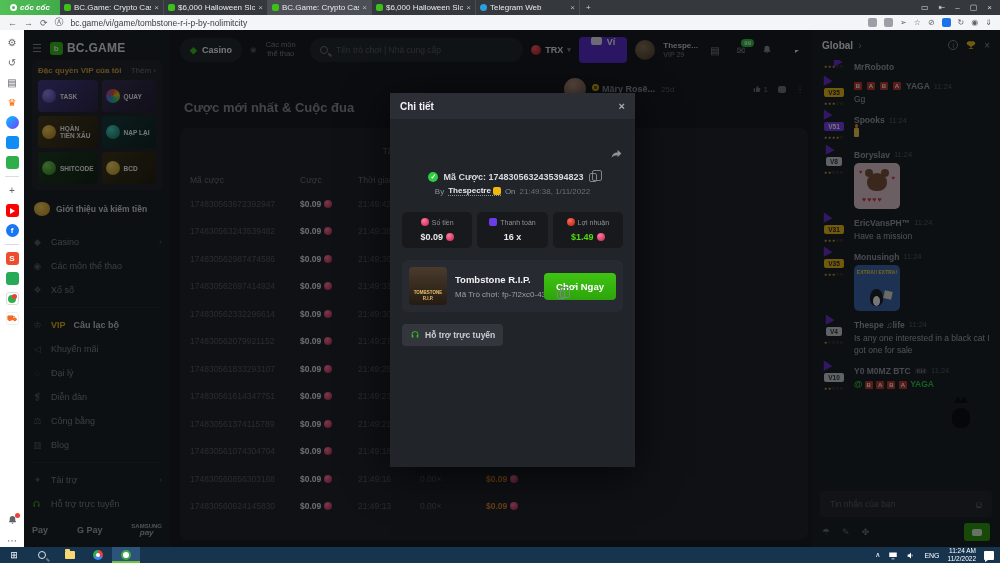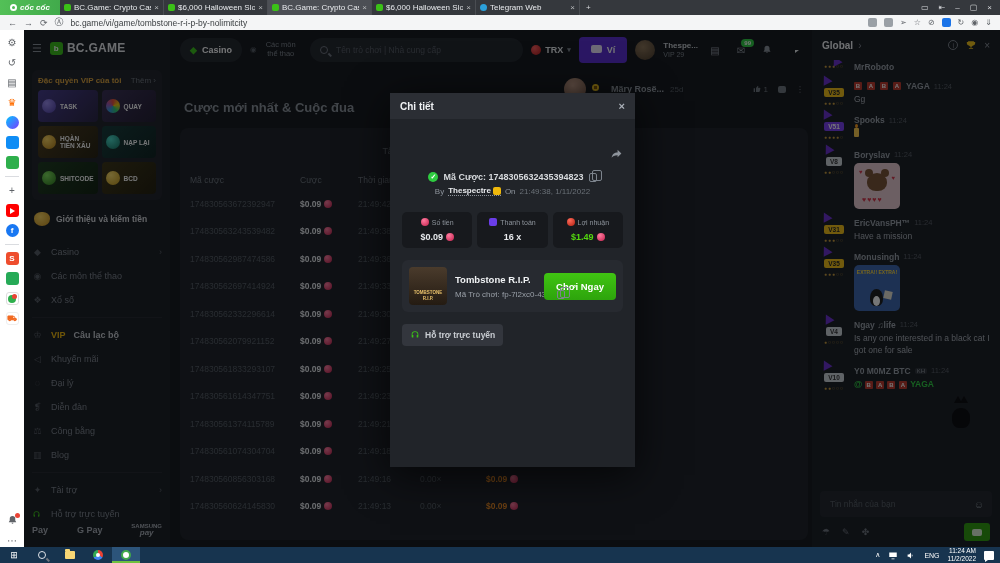--- a/index.html
+++ b/index.html
@@ -36,21 +36,21 @@
   
   .page{position:absolute;left:24px;top:30px;width:976px;height:517px;background:#15171b;display:flex;}
   .overlay{position:absolute;inset:0;background:rgba(4,5,7,0.55);z-index:40;}
 
   
   .bcside{width:146px;background:#1a1d22;flex:none;position:relative;padding:6px 8px;color:#7d848d;}
   .bcside .toprow{display:flex;align-items:center;gap:8px;height:24px;}
   .burger{color:#8b919a;font-size:11px;}
   .bclogo{display:flex;align-items:center;gap:4px;font-weight:bold;color:#e8eaed;font-size:12px;letter-spacing:.3px;}
   .bclogo .shield{width:13px;height:13px;background:#3bc117;border-radius:3px;display:flex;align-items:center;justify-content:center;color:#fff;font-size:8px;font-weight:bold;}
-  .vipbox{margin-top:10px;background:#202329;border-radius:6px;padding:6px;}
+  .vipbox{margin-top:0;background:#202329;border-radius:6px;padding:6px;}
   .vipbox .vh{display:flex;align-items:center;font-size:8px;}
   .viptitle{color:#dfa43c;font-weight:bold;}
   .vipmore{margin-left:auto;color:#6f757e;}
   .vgrid{margin-top:5px;display:grid;grid-template-columns:1fr 1fr;gap:4px;}
   .vcard{height:32px;border-radius:4px;display:flex;align-items:center;gap:4px;padding:0 4px;color:#fff;font-size:6.5px;font-weight:bold;}
   .vcard .ic{width:14px;height:14px;border-radius:50%;flex:none;}
   .refer{margin-top:8px;display:flex;align-items:center;gap:6px;color:#d7dadd;font-size:8.5px;font-weight:bold;padding:4px 2px;}
   .moneybag{width:16px;height:14px;background:radial-gradient(circle at 40% 35%,#ffd75e,#c8901c);border-radius:45% 45% 50% 50%;}
   .menu{margin-top:10px;}
   .mitem{display:flex;align-items:center;gap:8px;height:24px;font-size:9px;color:#7d848d;}
@@ -70,21 +70,21 @@
   .pill .dm{color:#3bc117;font-size:9px;}
   .sportlbl{width:52px;font-size:7.5px;color:#7d848d;text-align:center;line-height:1.15;display:flex;align-items:center;gap:3px;}
   .searchbox{flex:1;max-width:300px;display:flex;align-items:center;gap:6px;background:#23262c;border-radius:14px;height:24px;padding:0 10px;}
   .searchbox input{background:transparent;border:0;outline:0;color:#c9cdd2;font-size:8.5px;width:100%;font-family:"Liberation Sans",sans-serif;}
   .searchbox input::placeholder{color:#565c64;}
   .mag{width:8px;height:8px;border:1.5px solid #6f757e;border-radius:50%;position:relative;flex:none;}
   .mag::after{content:"";position:absolute;left:7px;top:7px;width:4px;height:1.5px;background:#6f757e;transform:rotate(45deg);}
   .cur{display:flex;align-items:center;gap:4px;margin-left:auto;color:#e8eaed;font-size:9px;font-weight:bold;}
   .coin{width:10px;height:10px;border-radius:50%;background:radial-gradient(circle at 35% 30%,#ff5a5a,#b31a1a);}
   .cur .dn{color:#7d848d;font-size:7px;}
-  .vibtn{display:flex;align-items:flex-start;gap:5px;background:#5c2dd5;border-radius:4px;height:26px;padding:8px 12px;color:#fff;font-weight:bold;font-size:9px;}
+  .vibtn{display:flex;align-items:flex-start;gap:5px;background:#5c2dd5;border-radius:4px;height:26px;padding:0 12px;color:#fff;font-weight:bold;font-size:9px;}
   .wallet{width:11px;height:8px;background:#efe7ff;border-radius:2px;position:relative;}
   .uavatar{width:20px;height:20px;border-radius:50%;background:radial-gradient(circle at 40% 35%,#8b7355,#4a3a2a);}
   .uinfo{font-size:8px;color:#c9cdd2;font-weight:bold;line-height:1.2;}
   .uinfo .lvl{color:#7d848d;font-weight:normal;font-size:7px;}
   .nico{position:relative;color:#8b919a;font-size:10px;width:18px;text-align:center;}
   .badge99{position:absolute;top:-6px;right:-4px;background:#2ecc40;color:#fff;font-size:6px;font-weight:bold;border-radius:6px;padding:0 3px;line-height:8px;}
   .chatbub{width:14px;height:11px;background:#e8eaed;border-radius:3px;position:relative;}
   .chatbub::after{content:"";position:absolute;left:2px;bottom:-3px;border-left:4px solid #e8eaed;border-bottom:3px solid transparent;}
 
   .content{flex:1;position:relative;background:#15171b;min-width:0;}
@@ -96,21 +96,21 @@
   .tgrid{display:grid;grid-template-columns:110px 58px 62px 66px 92px 1fr;align-items:center;height:22px;font-size:8.5px;color:#565c64;}
   .tgrid.hdr{color:#6f757e;height:20px;}
   .trow{height:27.5px;}
   .bet-amt{color:#e8eaed;font-weight:bold;display:flex;align-items:center;gap:3px;}
   .gem{width:8px;height:8px;border-radius:50%;background:radial-gradient(circle at 35% 30%,#ff7a9e,#c2204c);display:inline-block;flex:none;}
   .pay-o{color:#e8861f;font-weight:bold;display:flex;align-items:center;gap:3px;}
 
   
   .cmt1{position:absolute;left:394px;top:8px;width:240px;display:flex;align-items:center;gap:6px;}
   .cavatar{width:22px;height:22px;border-radius:50%;background:radial-gradient(circle at 40% 35%,#c9a08a,#7a5a48);flex:none;}
-  .cname{color:#9aa0a8;font-size:9px;font-weight:bold;display:flex;align-items:flex-start;gap:12px;}
+  .cname{color:#9aa0a8;font-size:9px;font-weight:bold;display:flex;align-items:flex-start;gap:3px;}
   .flower{width:7px;height:7px;border-radius:50%;background:radial-gradient(circle,#8a5a00 30%,#f5c518 32%);}
   .ctime{color:#565c64;font-size:8px;}
   .likes{margin-left:auto;display:flex;align-items:center;gap:10px;color:#6f757e;font-size:8px;}
   .cmt2-meta{position:absolute;left:464px;top:78px;width:170px;display:flex;align-items:center;color:#565c64;font-size:8px;}
   .cmt2-meta .likes{gap:10px;}
   .cmt2-text{position:absolute;left:470px;top:98px;width:170px;color:#8d939b;font-size:9px;line-height:1.7;}
 
   
   .modal{position:absolute;left:366px;top:63px;width:245px;height:374px;background:#212429;border-radius:0;z-index:50;box-shadow:0 8px 40px rgba(0,0,0,.7);overflow:hidden;}
   .mhead{height:26px;background:#2b2e34;display:flex;align-items:center;padding:0 10px;color:#f0f2f4;font-size:10px;font-weight:bold;}
@@ -764,21 +764,21 @@
         </div>
 
         <div class="msg">
           <div class="mleft">
             <span class="cava" style="background:radial-gradient(circle at 40% 35%,#c9889a,#6a3a48)"><span class="hat"></span></span>
             <span class="vbadge vb-l">V4</span>
             <div class="stars">●○○○○</div>
           </div>
           <div class="mright">
             <div class="nrow">
-              <span>Ngay ♫life</span>
+              <span>Thespe ♫life</span>
               <span class="mt">11:24</span>
             </div>
             <div class="mtext">Is any one interested in a black cat I got one for sale</div>
           </div>
         </div>
 
         <div class="msg">
           <div class="mleft">
             <span class="cava" style="background:radial-gradient(circle at 40% 35%,#8a6aaa,#3e2a56)"><span class="hat"></span></span>
             <span class="vbadge vb-l">V10</span>

